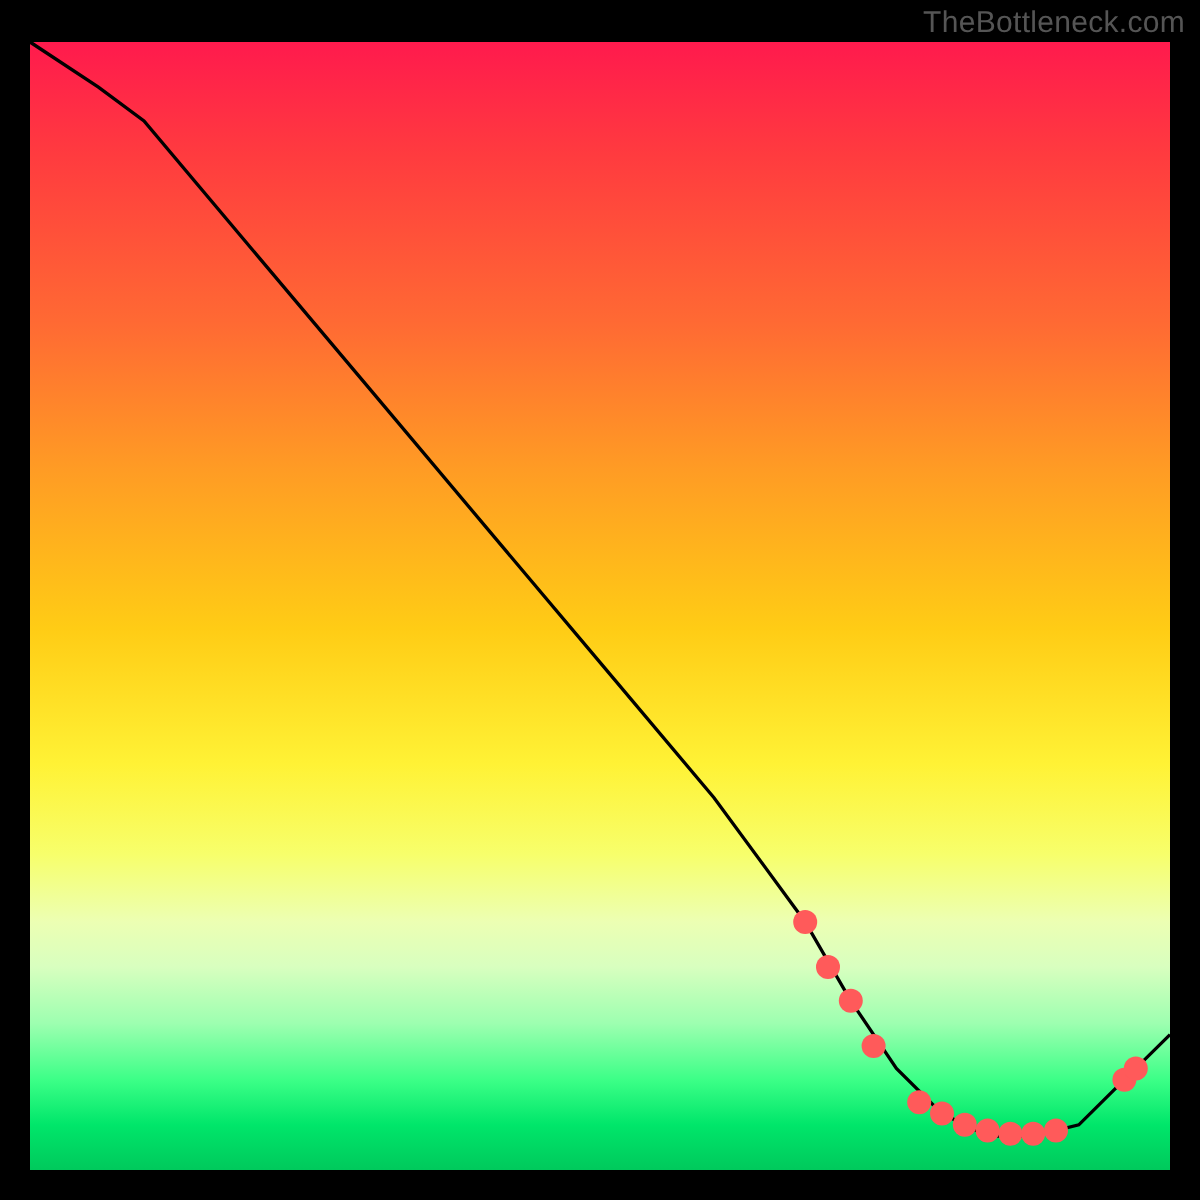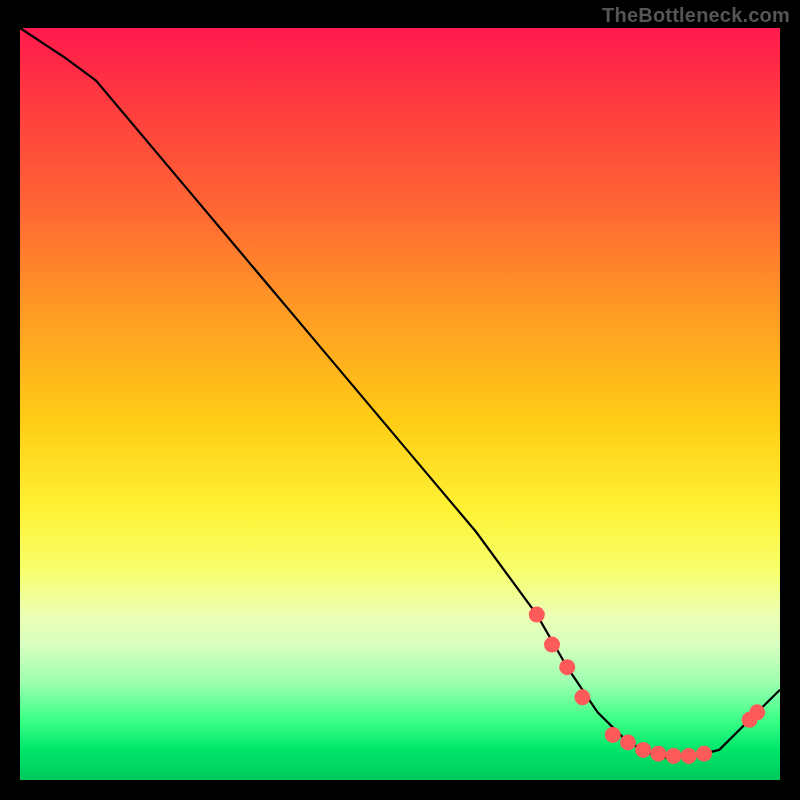--- a/index.html
+++ b/index.html
@@ -16,21 +16,21 @@
     height: 800px;
     position: relative;
     background: #000;
   }
   .watermark {
     position: absolute;
     top: 4px;
     right: 10px;
     color: #555;
     font-size: 20px;
-    font-weight: bold;
+    font-weight: normal;
     letter-spacing: 0.2px;
   }
   .plot-frame {
     position: absolute;
     left: 20px;
     top: 28px;
     width: 760px;
     height: 752px;
     
   }

